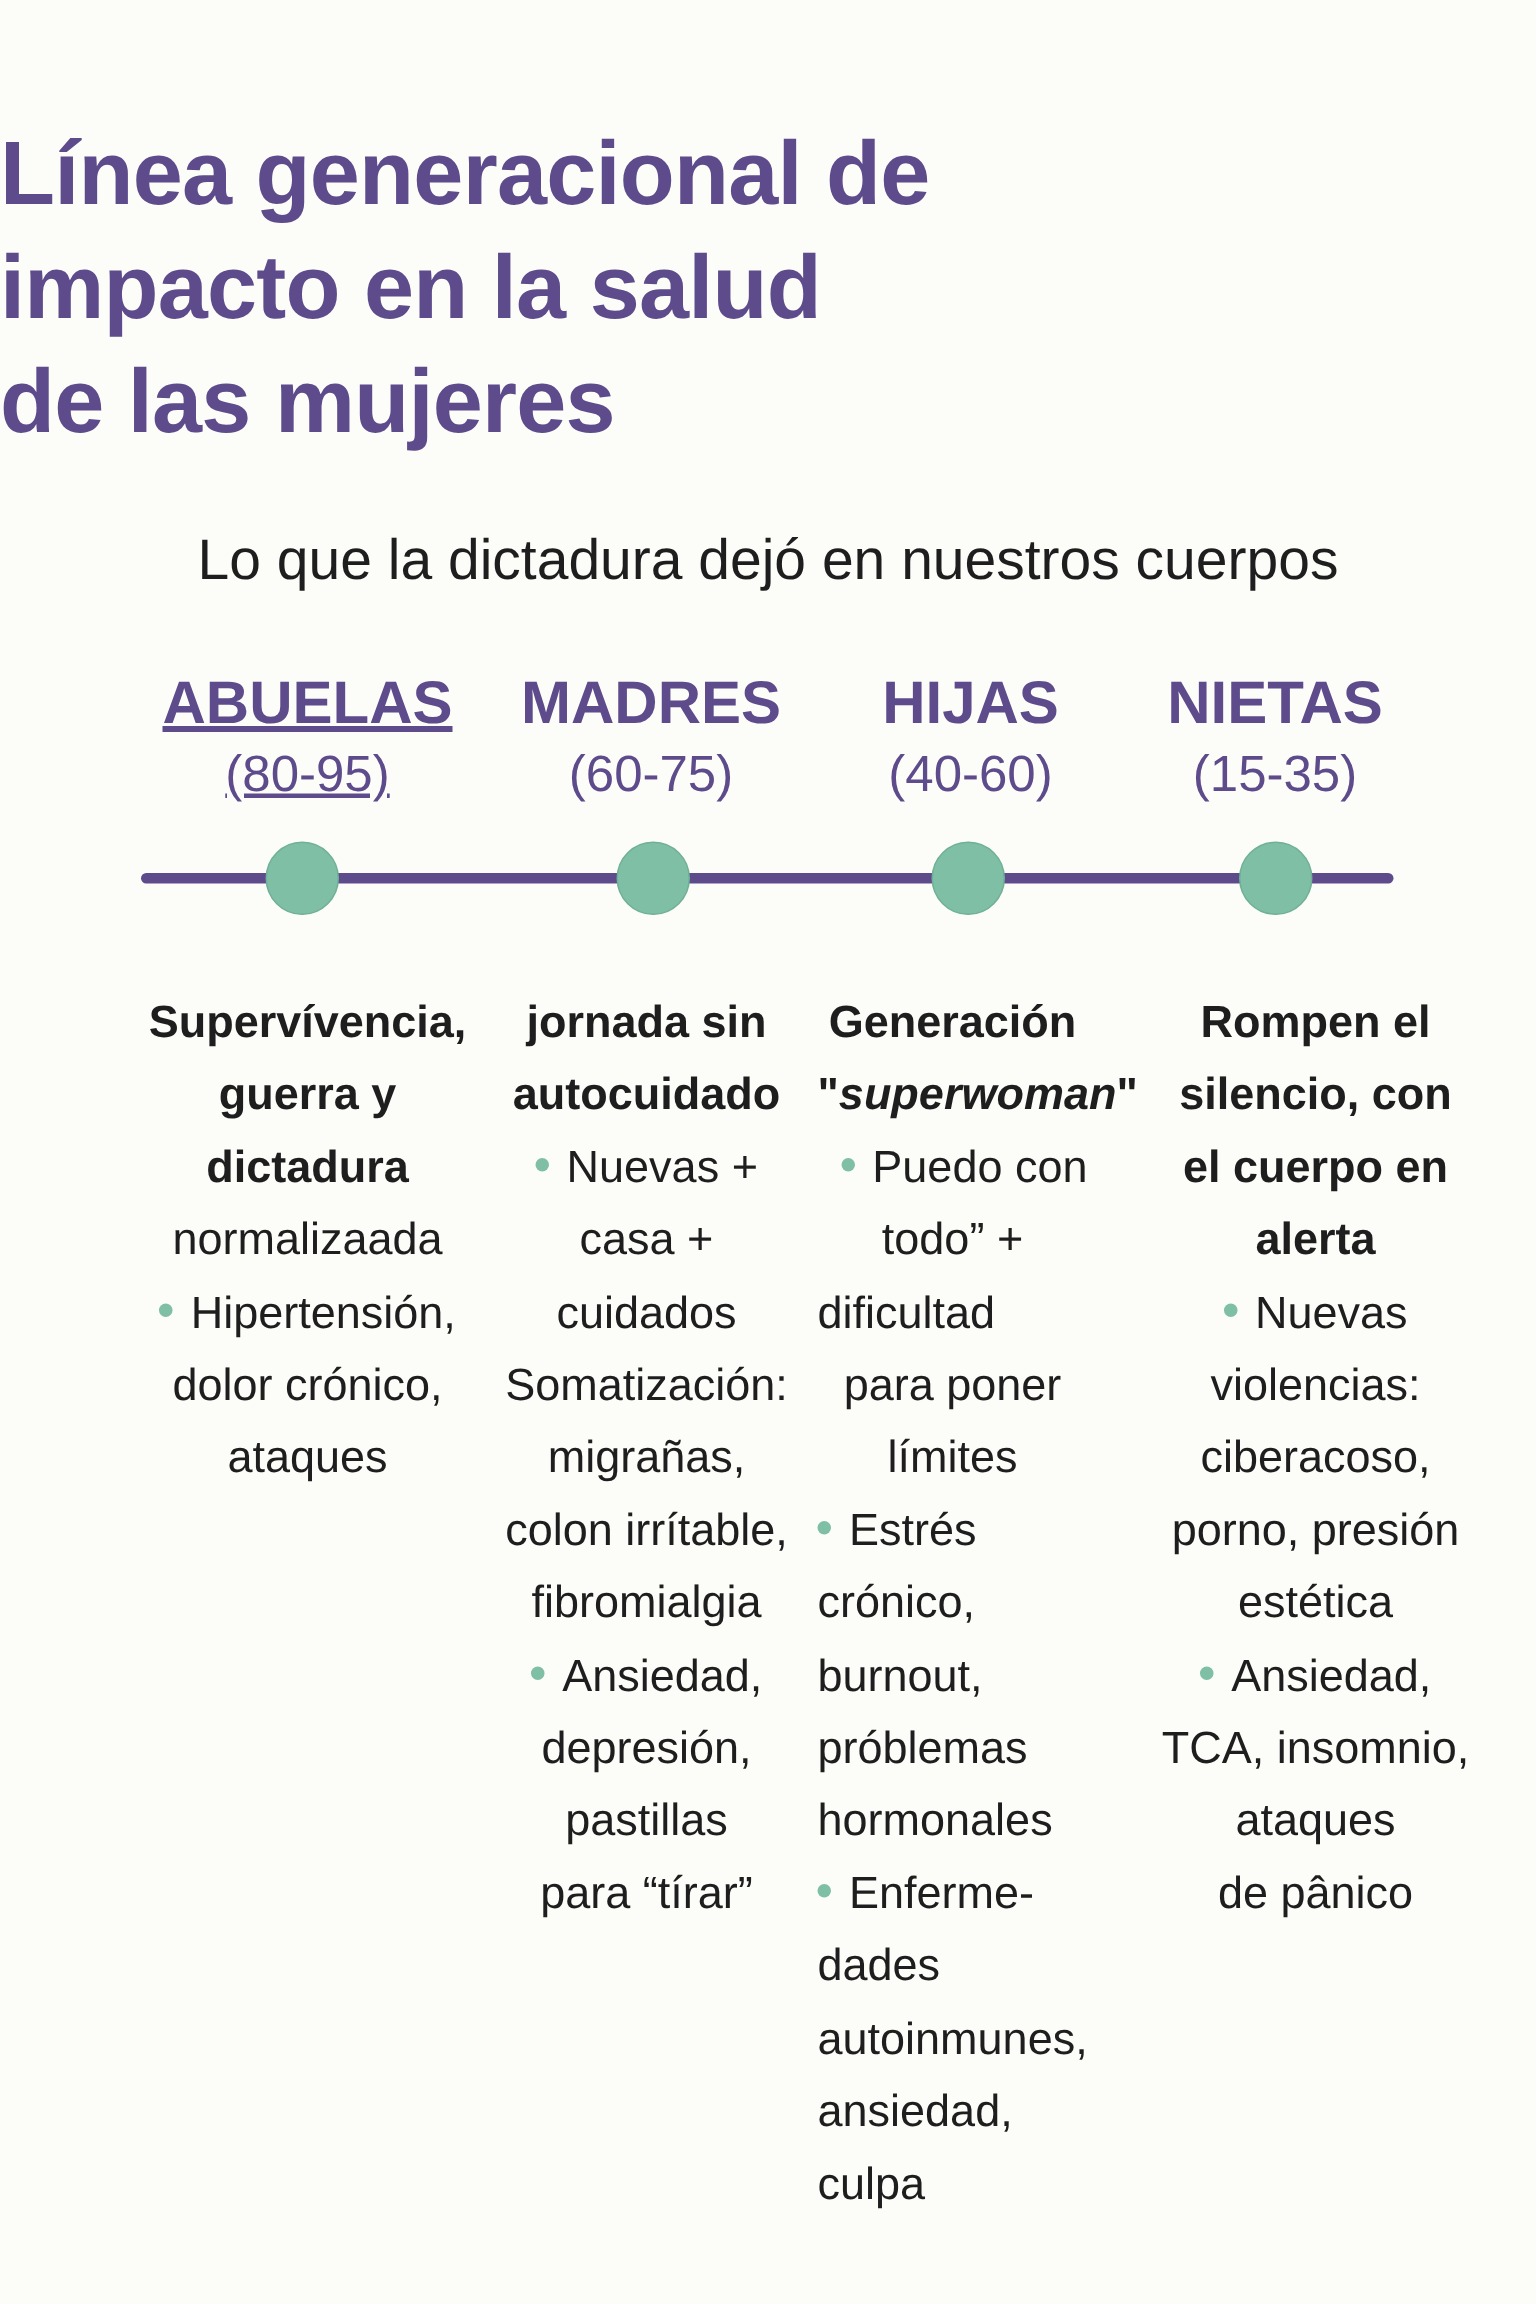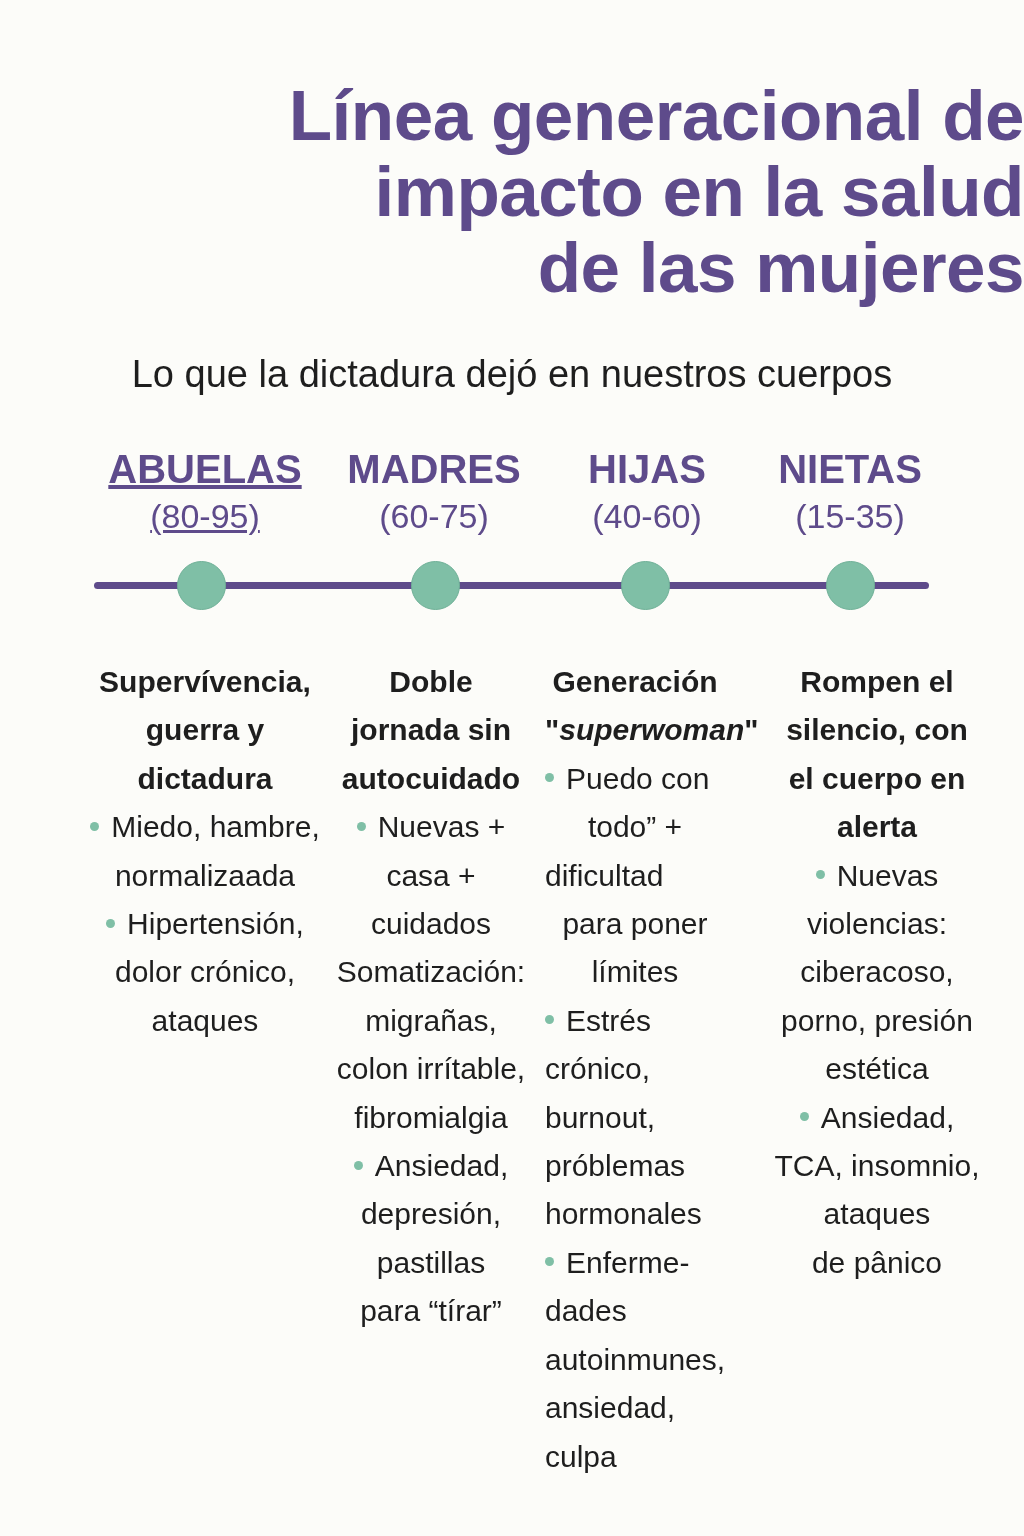--- a/index.html
+++ b/index.html
@@ -12,23 +12,23 @@
     body {
       position: relative;
       font-family: "Liberation Sans", "DejaVu Sans", sans-serif;
       color: #1e1e1e;
     }
     .title {
       position: absolute;
       left: 0;
       top: 78px;
       width: 1024px;
-      text-align: right;
+      text-align: left;
       font-weight: bold;
-      font-size: 71px;
+      font-size: 60px;
       line-height: 76px;
       color: #5e4b8b;
       letter-spacing: -0.5px;
     }
     .title span { display: block; }
     .subtitle {
       position: absolute;
       left: 0;
       top: 322px;
       width: 1024px;
@@ -137,48 +137,46 @@
 <div class="timeline-line"></div>
 <div class="timeline-dot" style="left:177px;"></div>
 <div class="timeline-dot" style="left:411px;"></div>
 <div class="timeline-dot" style="left:621px;"></div>
 <div class="timeline-dot" style="left:826px;"></div>
 
 <div class="col" style="left:70px; width:270px;">
   <span class="col-title line">Supervívencia,</span>
   <span class="col-title line">guerra y</span>
   <span class="col-title line">dictadura</span>
-  <span class="line"><i class="bullet"></i><span>Miedo, hambre,</span></span>
   <span class="line">normalizaada</span>
   <span class="line"><i class="bullet"></i><span>Hipertensión,</span></span>
   <span class="line">dolor crónico,</span>
   <span class="line">ataques</span>
 </div>
 
 <div class="col" style="left:318px; width:226px;">
-  <span class="col-title line">Doble</span>
   <span class="col-title line">jornada sin</span>
   <span class="col-title line">autocuidado</span>
   <span class="line"><i class="bullet"></i><span>Nuevas +</span></span>
   <span class="line">casa +</span>
   <span class="line">cuidados</span>
   <span class="line">Somatización:</span>
   <span class="line">migrañas,</span>
   <span class="line">colon irrítable,</span>
   <span class="line">fibromialgia</span>
   <span class="line"><i class="bullet"></i><span>Ansiedad,</span></span>
   <span class="line">depresión,</span>
   <span class="line">pastillas</span>
   <span class="line">para “tírar”</span>
 </div>
 
 <div class="col left-aligned" style="left:545px; width:210px;">
   <span class="col-title line" style="text-align:center; padding-right:30px;">Generación</span>
   <span class="col-title line" style="text-align:center; padding-right:30px;">"<em>superwoman</em>"</span>
-  <span class="line" style="text-align:left; padding-right:30px;"><i class="bullet"></i><span>Puedo con</span></span>
+  <span class="line" style="text-align:right; padding-right:30px;"><i class="bullet"></i><span>Puedo con</span></span>
   <span class="line" style="text-align:center; padding-right:30px;">todo” +</span>
   <span class="line" style="text-align:left; padding-right:30px;">dificultad</span>
   <span class="line" style="text-align:center; padding-right:30px;">para poner</span>
   <span class="line" style="text-align:center; padding-right:30px;">límites</span>
   <span class="line"><i class="bullet"></i><span>Estrés</span></span>
   <span class="line">crónico,</span>
   <span class="line">burnout,</span>
   <span class="line">próblemas</span>
   <span class="line">hormonales</span>
   <span class="line"><i class="bullet"></i><span>Enferme-</span></span>

